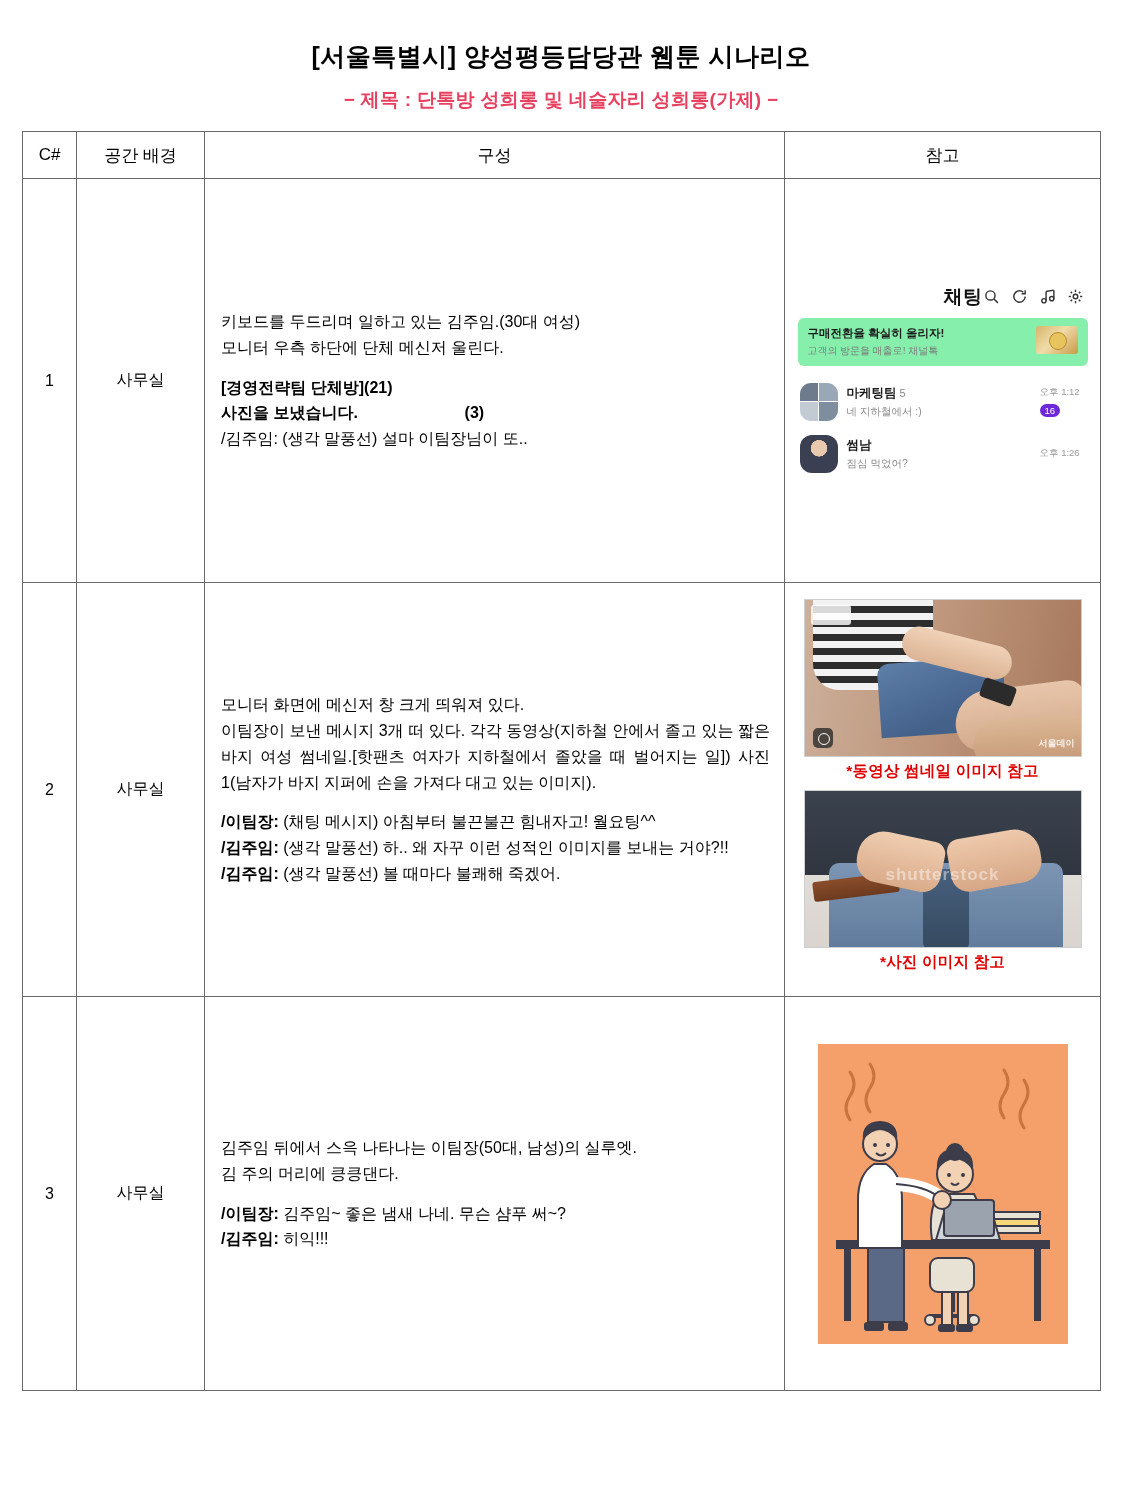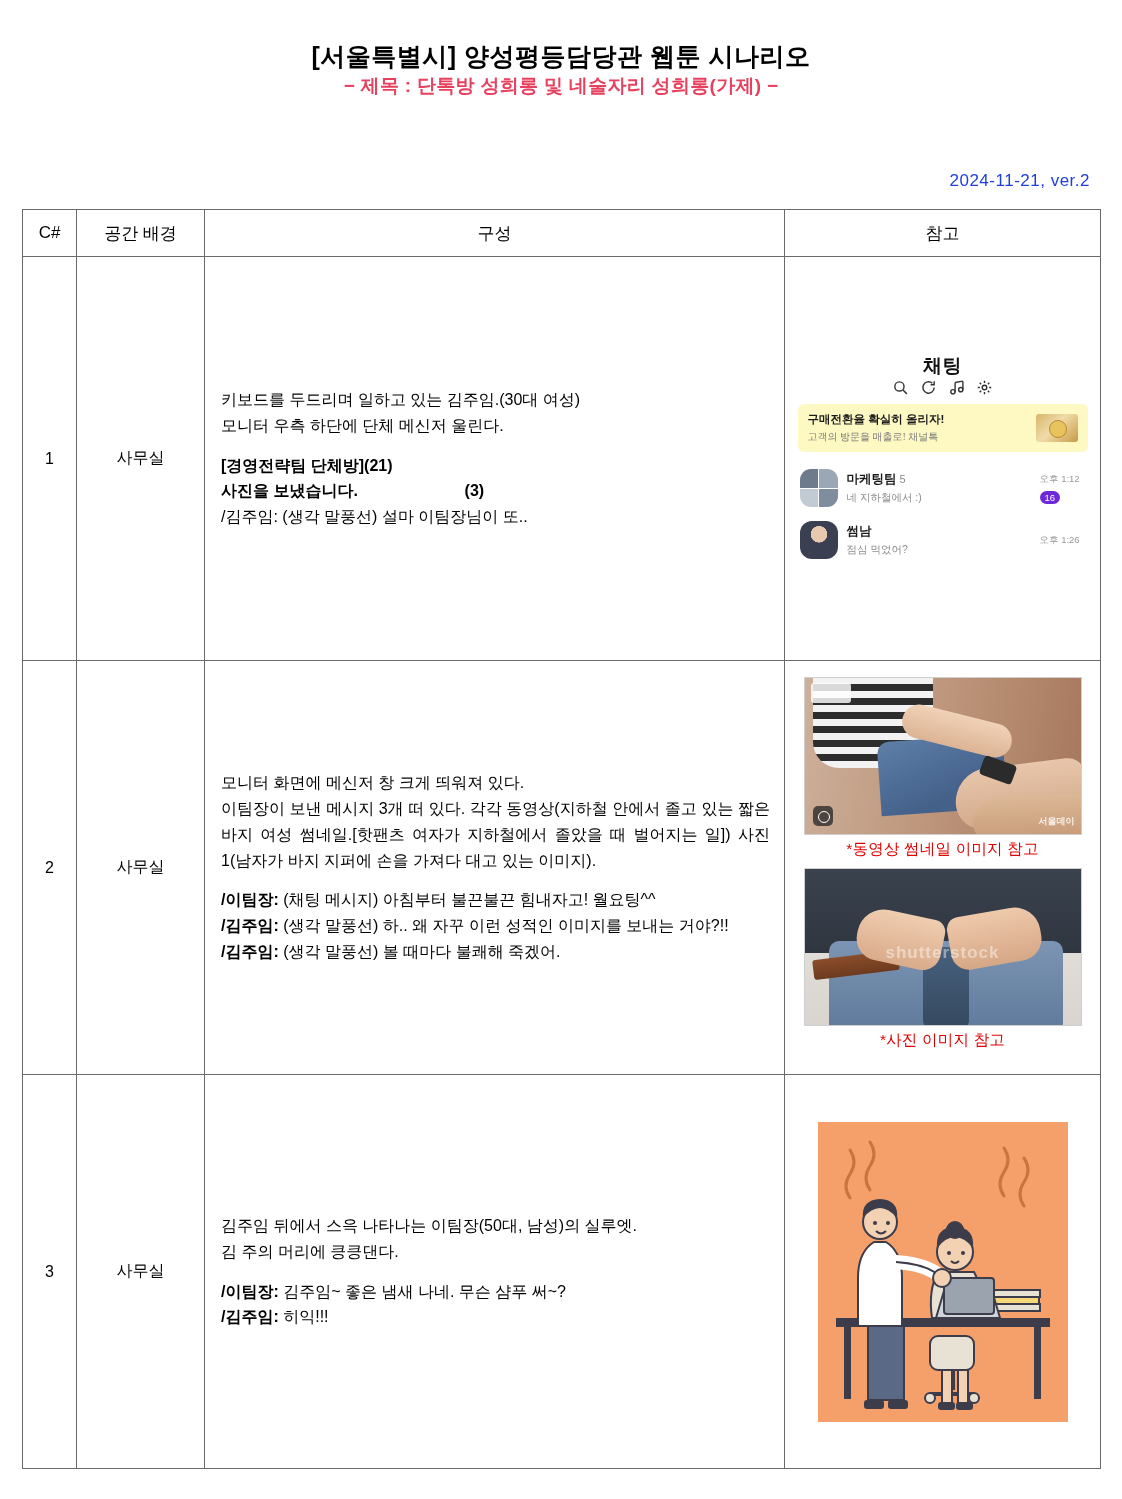--- a/index.html
+++ b/index.html
@@ -28,20 +28,21 @@
     font-weight: bold;
     letter-spacing: 0.5px;
     margin-top: 40px;
     color: #000;
   }
   .doc-subtitle {
     text-align: center;
     font-size: 19px;
     font-weight: bold;
     color: #e8415f;
+    margin-top: 14px;
     letter-spacing: 0.3px;
   }
   .version {
     text-align: right;
     font-size: 17px;
     color: #1f3fd8;
     margin-top: 72px;
     padding-right: 10px;
     letter-spacing: 0.5px;
   }
@@ -83,55 +84,54 @@
     vertical-align: middle;
     padding: 8px;
   }
   .b { font-weight: bold; }
   .lineblock { white-space: pre-wrap; }
   .gap { height: 14px; }
 
   .ref-caption {
     color: #e00000;
     font-size: 15.5px;
-    font-weight: normal;
+    font-weight: bold;
     margin: 4px 0 8px 0;
     letter-spacing: 0.2px;
   }
 
   
   .chat-mock {
     width: 290px;
     margin: 0 auto;
     text-align: left;
     background: #ffffff;
     font-size: 11px;
   }
   .chat-head {
     display: flex;
     align-items: center;
     justify-content: flex-end;
     padding: 2px 4px 8px 4px;
-    flex-direction: column;
   }
   .chat-title {
     font-size: 19px;
     font-weight: bold;
     color: #111;
     letter-spacing: 0.5px;
   }
   .chat-icons { display: flex; gap: 11px; align-items: center; color: #333; }
   .chat-icons svg { display: block; }
   .ad-banner {
-    background: #fef9c3;
+    background: #86efac;
     border-radius: 6px;
     padding: 8px 10px;
     display: flex;
     justify-content: space-between;
-    align-items: center;
+    align-items: flex-start;
     margin-bottom: 10px;
   }
   .ad-t1 { font-size: 11.5px; font-weight: bold; color: #1b1b1b; }
   .ad-t2 { font-size: 10px; color: #7a7a7a; margin-top: 3px; font-family: Liberation Serif, serif; }
   .ad-thumb {
     width: 42px; height: 28px;
     background: linear-gradient(135deg,#d8b46a 0%, #f0dca9 45%, #c89a45 100%);
     border-radius: 3px;
     position: relative;
     overflow: hidden;
@@ -300,21 +300,20 @@
     overflow: hidden;
   }
 </style>
 </head>
 <body>
 
 <div class="page">
 
   <div class="doc-title">[서울특별시] 양성평등담당관 웹툰 시나리오</div>
   <div class="doc-subtitle">− 제목 : 단톡방 성희롱 및 네술자리 성희롱(가제) −</div>
-  <div class="version">2024-11-21, ver.2</div>
 
   <table class="scenario">
     <colgroup>
       <col class="col-num">
         <col class="col-bg">
         <col class="col-comp">
         <col class="col-ref">
     </colgroup>
     <thead>
       <tr>

